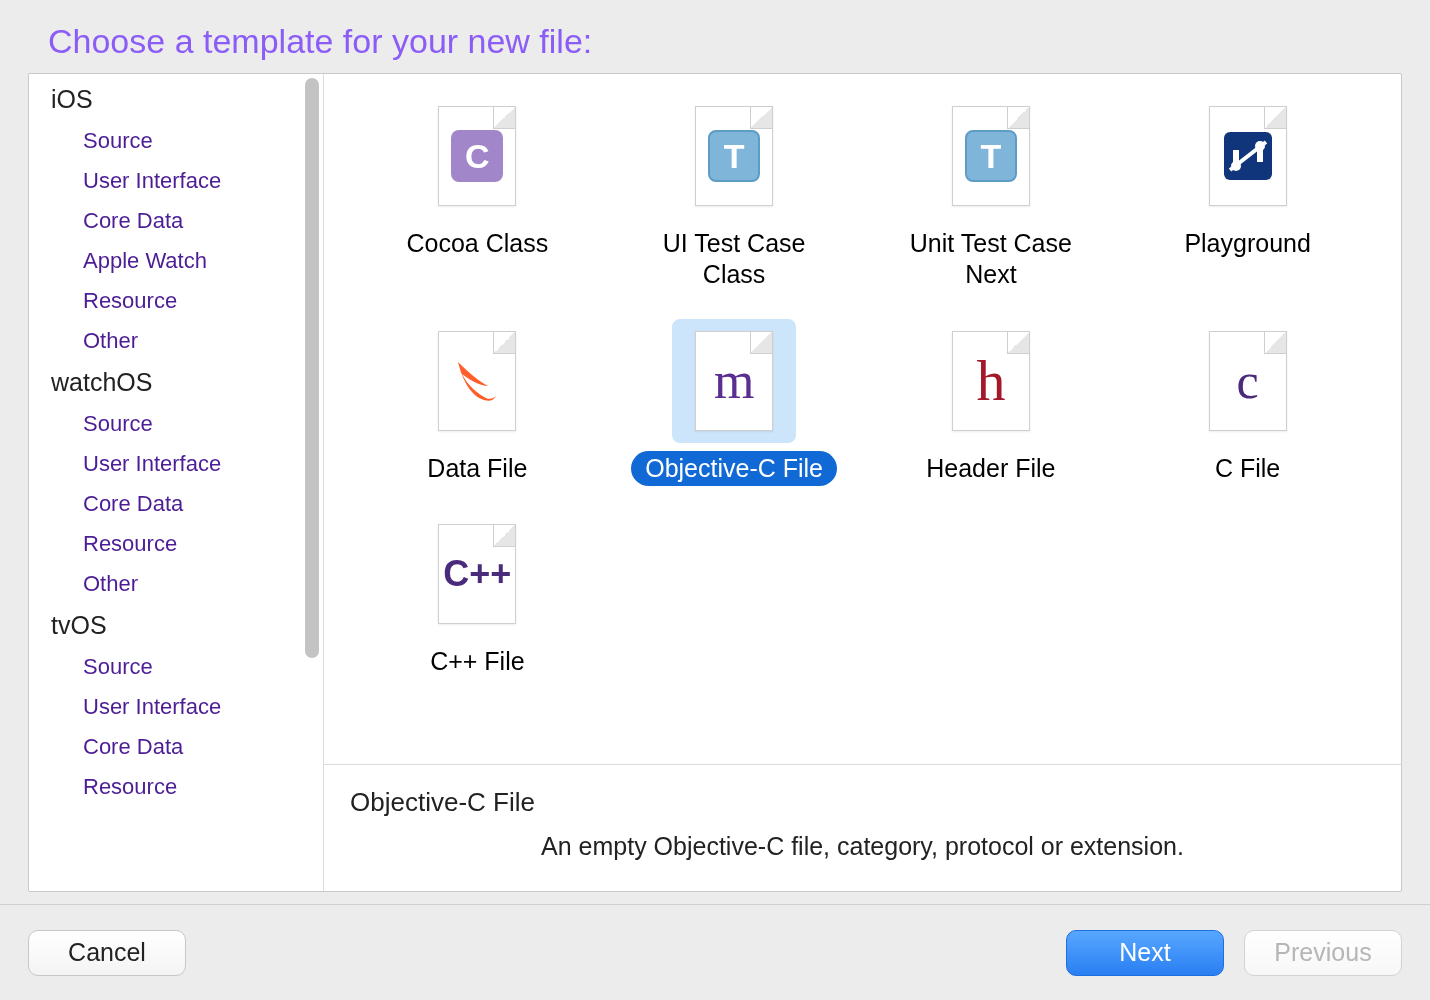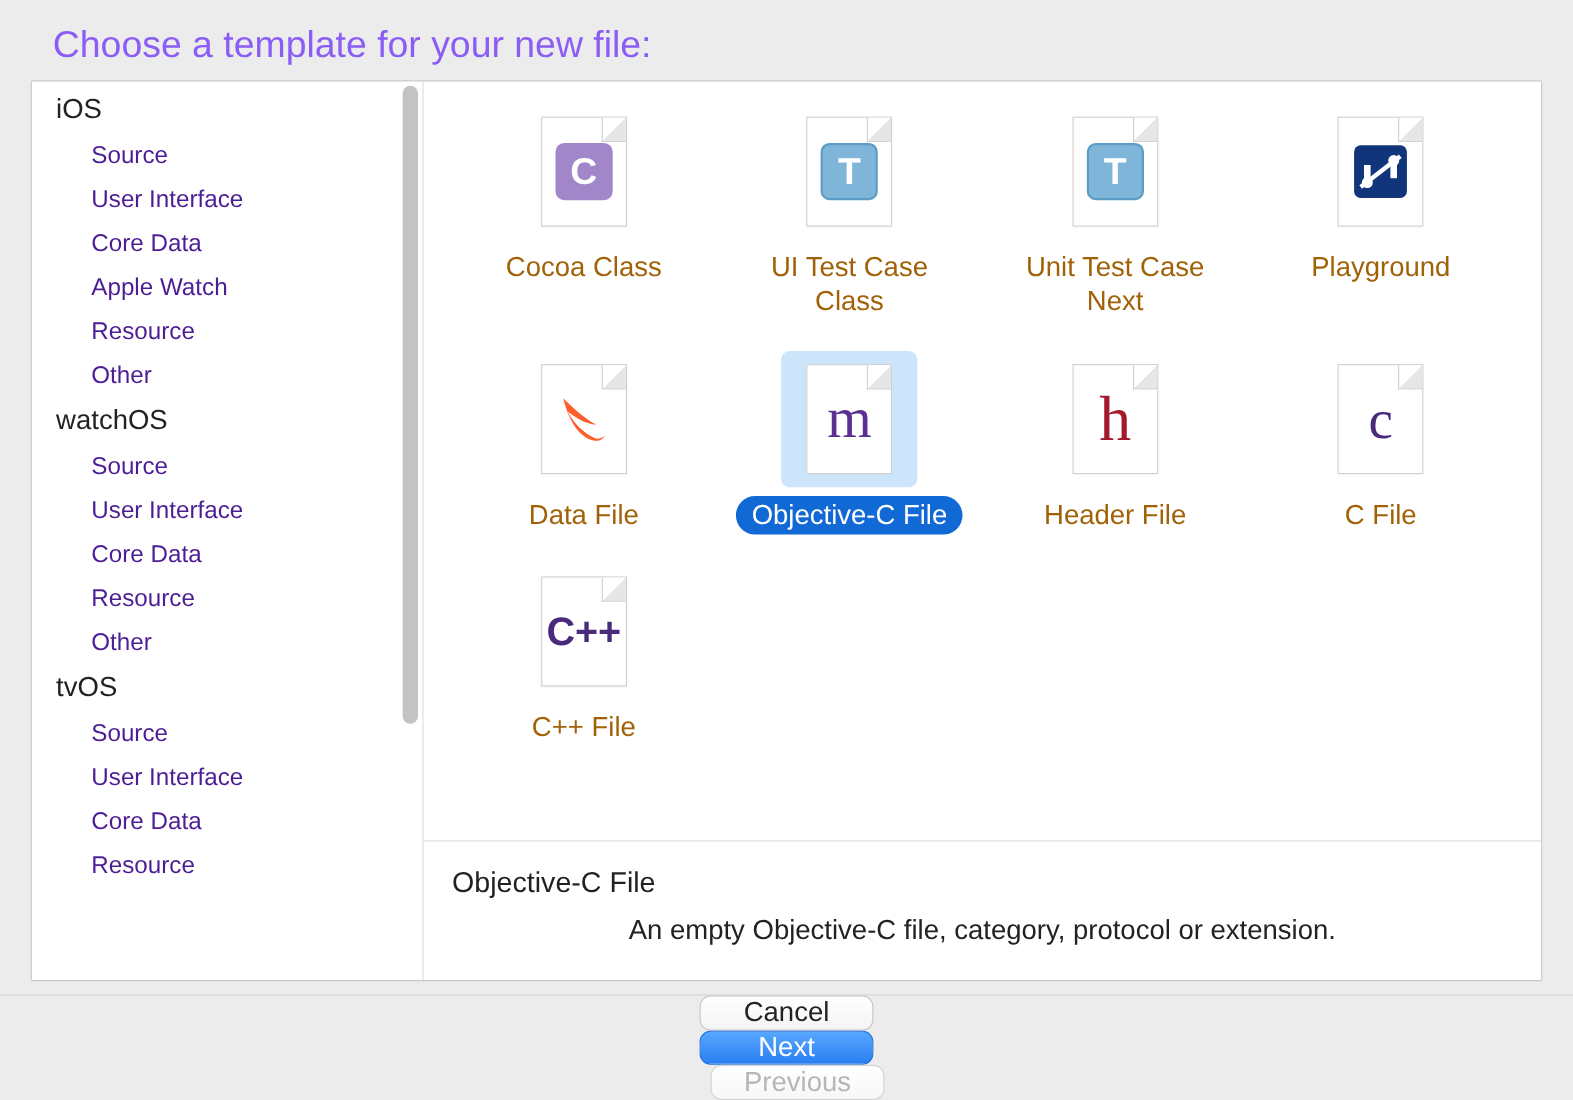--- a/index.html
+++ b/index.html
@@ -21,21 +21,21 @@
     flex: 1;
     margin: 0 28px 12px 28px;
     background: #fff;
     border: 1px solid #c9c9c9;
     border-radius: 2px;
     display: flex;
     overflow: hidden;
     min-height: 0;
   }
   .sidebar-wrap {
-    width: 356px;
+    width: 295px;
     border-right: 1px solid #dcdcdc;
     position: relative;
     overflow: hidden;
   }
   .sidebar {
     height: 100%;
     overflow-y: hidden;
     padding: 4px 0;
   }
   .platform-label {
@@ -97,21 +97,21 @@
     display: flex;
     align-items: center;
     justify-content: center;
   }
   .template-item.selected .icon-slot {
     background: #cde5fa;
   }
   .template-label {
     margin-top: 8px;
     font-size: 25px;
-    color: #a16207;
+    color: #000000;
     text-align: center;
     line-height: 1.25;
     padding: 2px 14px;
     border-radius: 999px;
   }
   .template-item.selected .template-label {
     background: #1069d4;
     color: #fff;
   }
 
@@ -173,21 +173,20 @@
     color: #222;
     text-align: center;
   }
 
   .footer {
     height: 96px;
     padding: 0 28px;
     display: flex;
     align-items: center;
     border-top: 1px solid rgba(0,0,0,0.12);
-    flex-direction: column;
   }
   .btn {
     height: 46px;
     min-width: 158px;
     padding: 0 28px;
     font-size: 25px;
     border-radius: 10px;
     border: 1px solid #c7c7c7;
     background: linear-gradient(#ffffff, #f4f4f4);
     color: #222;

